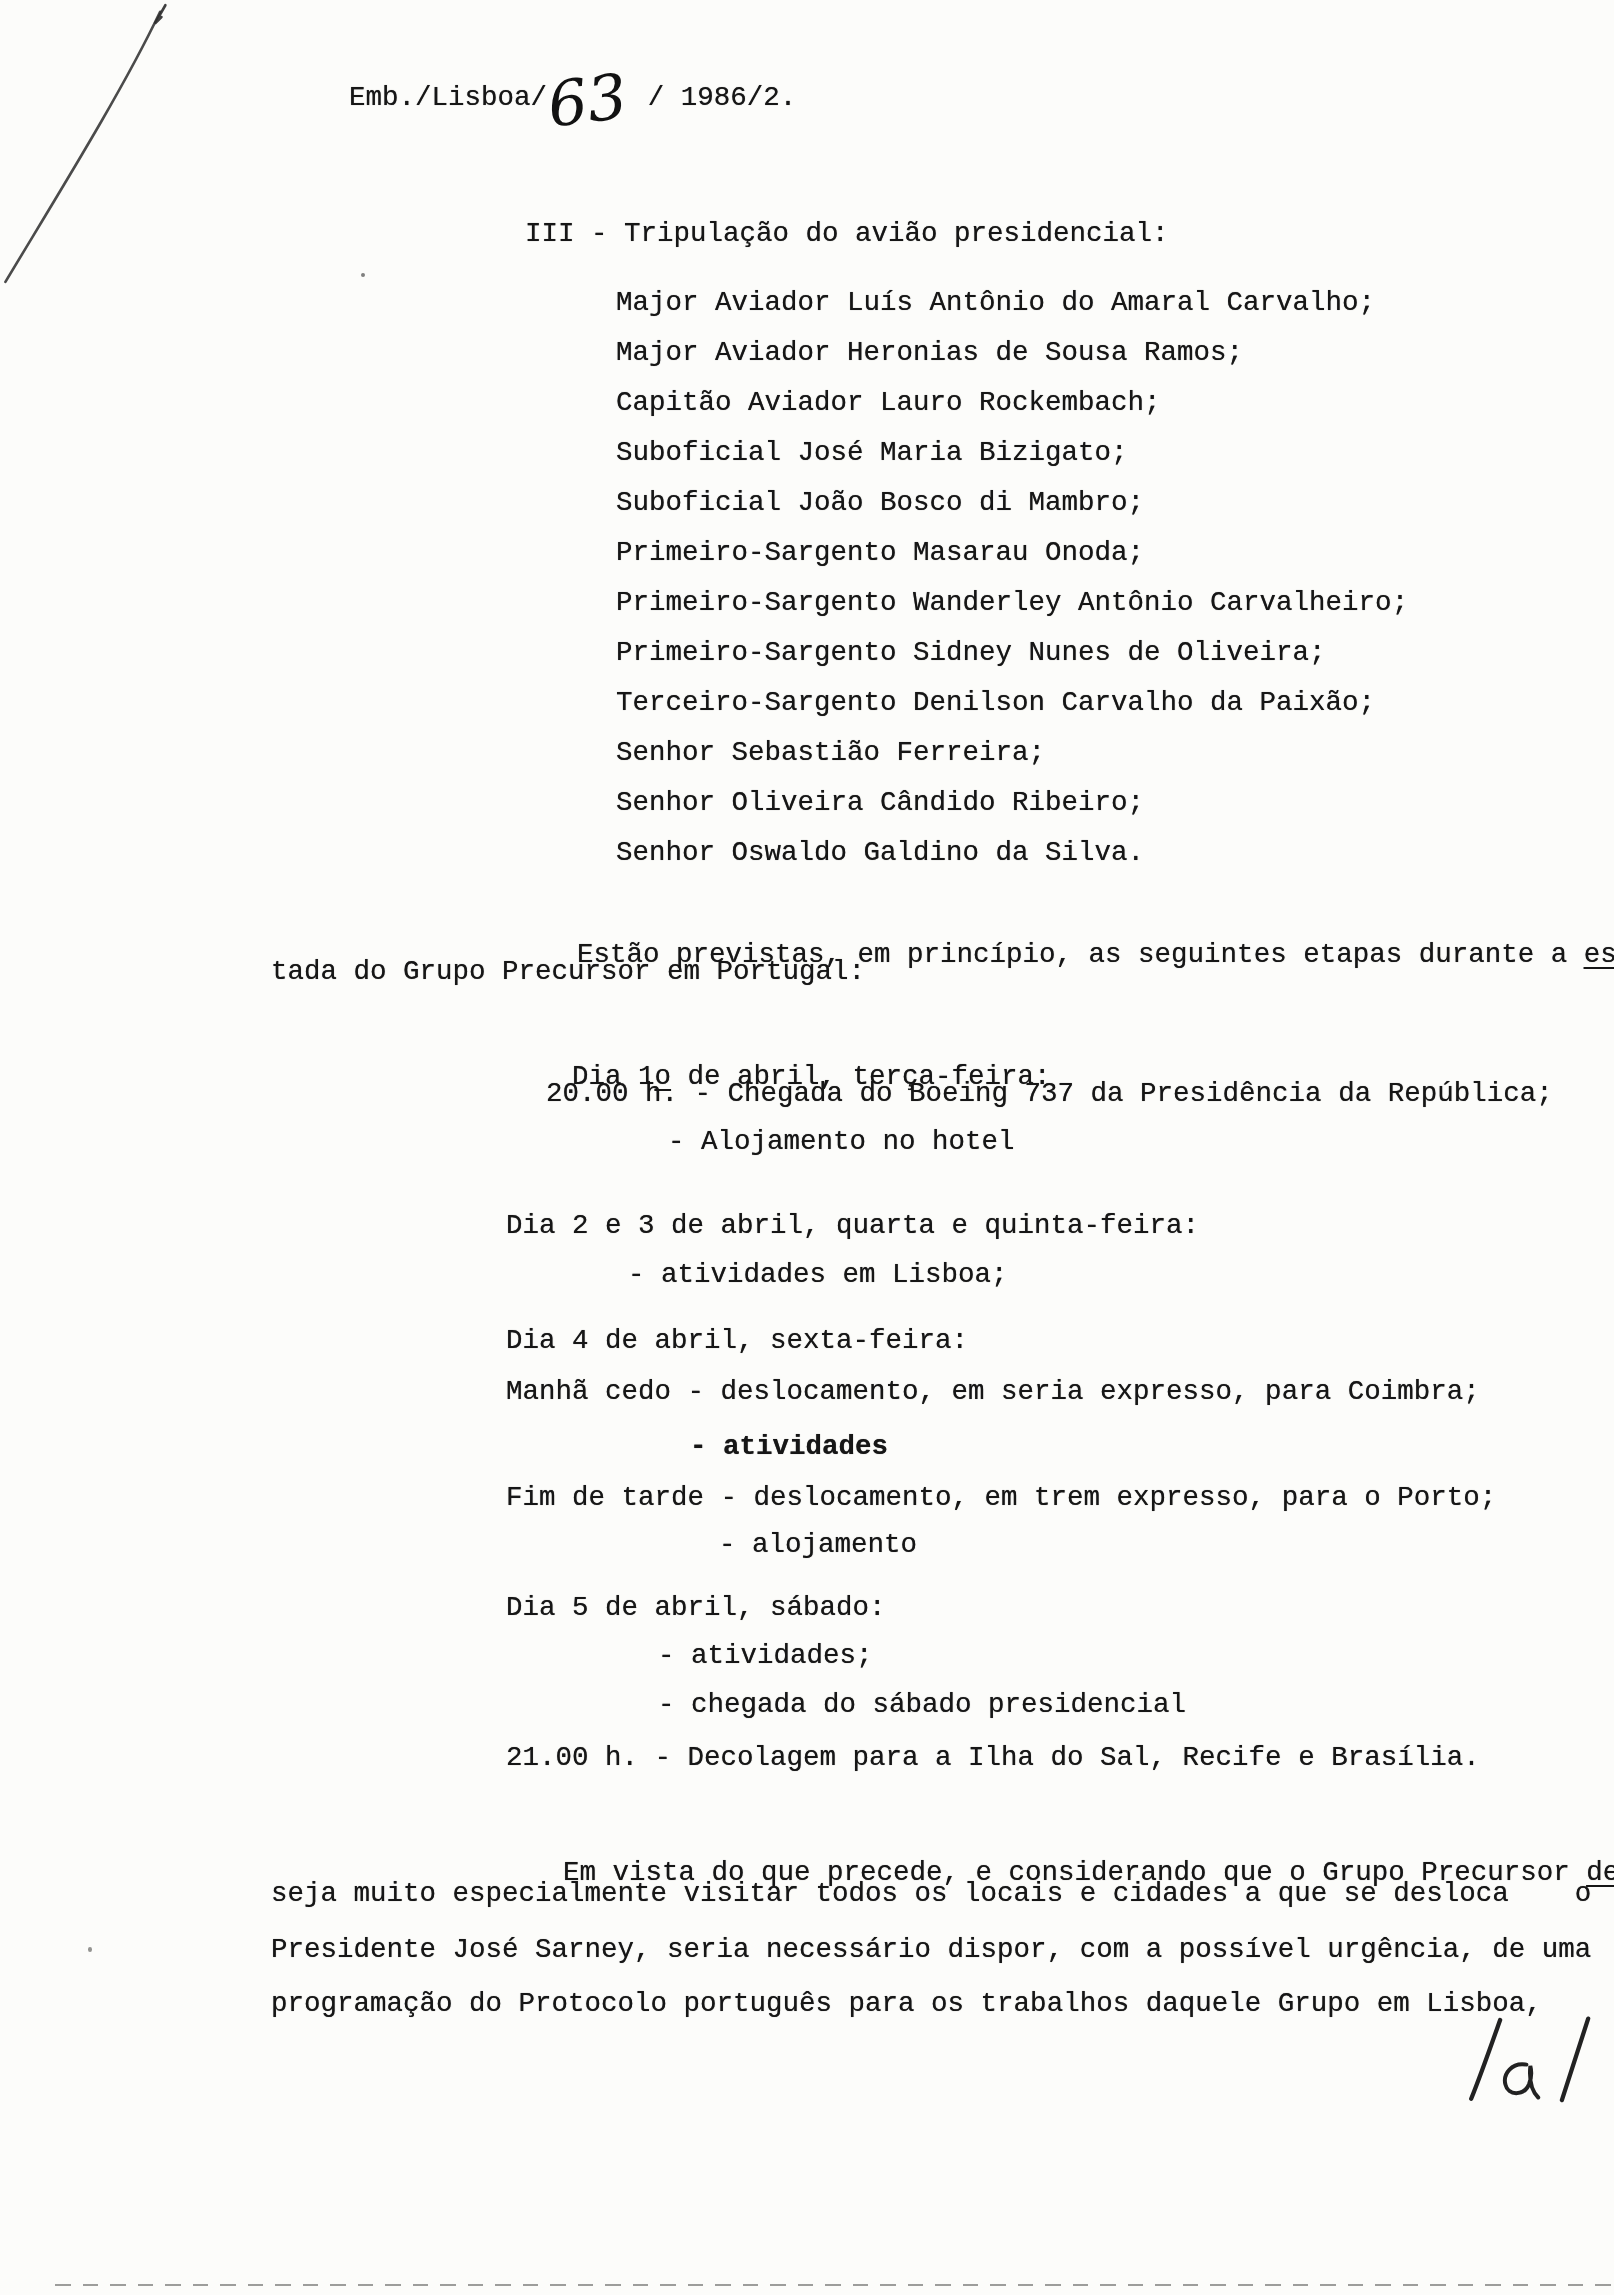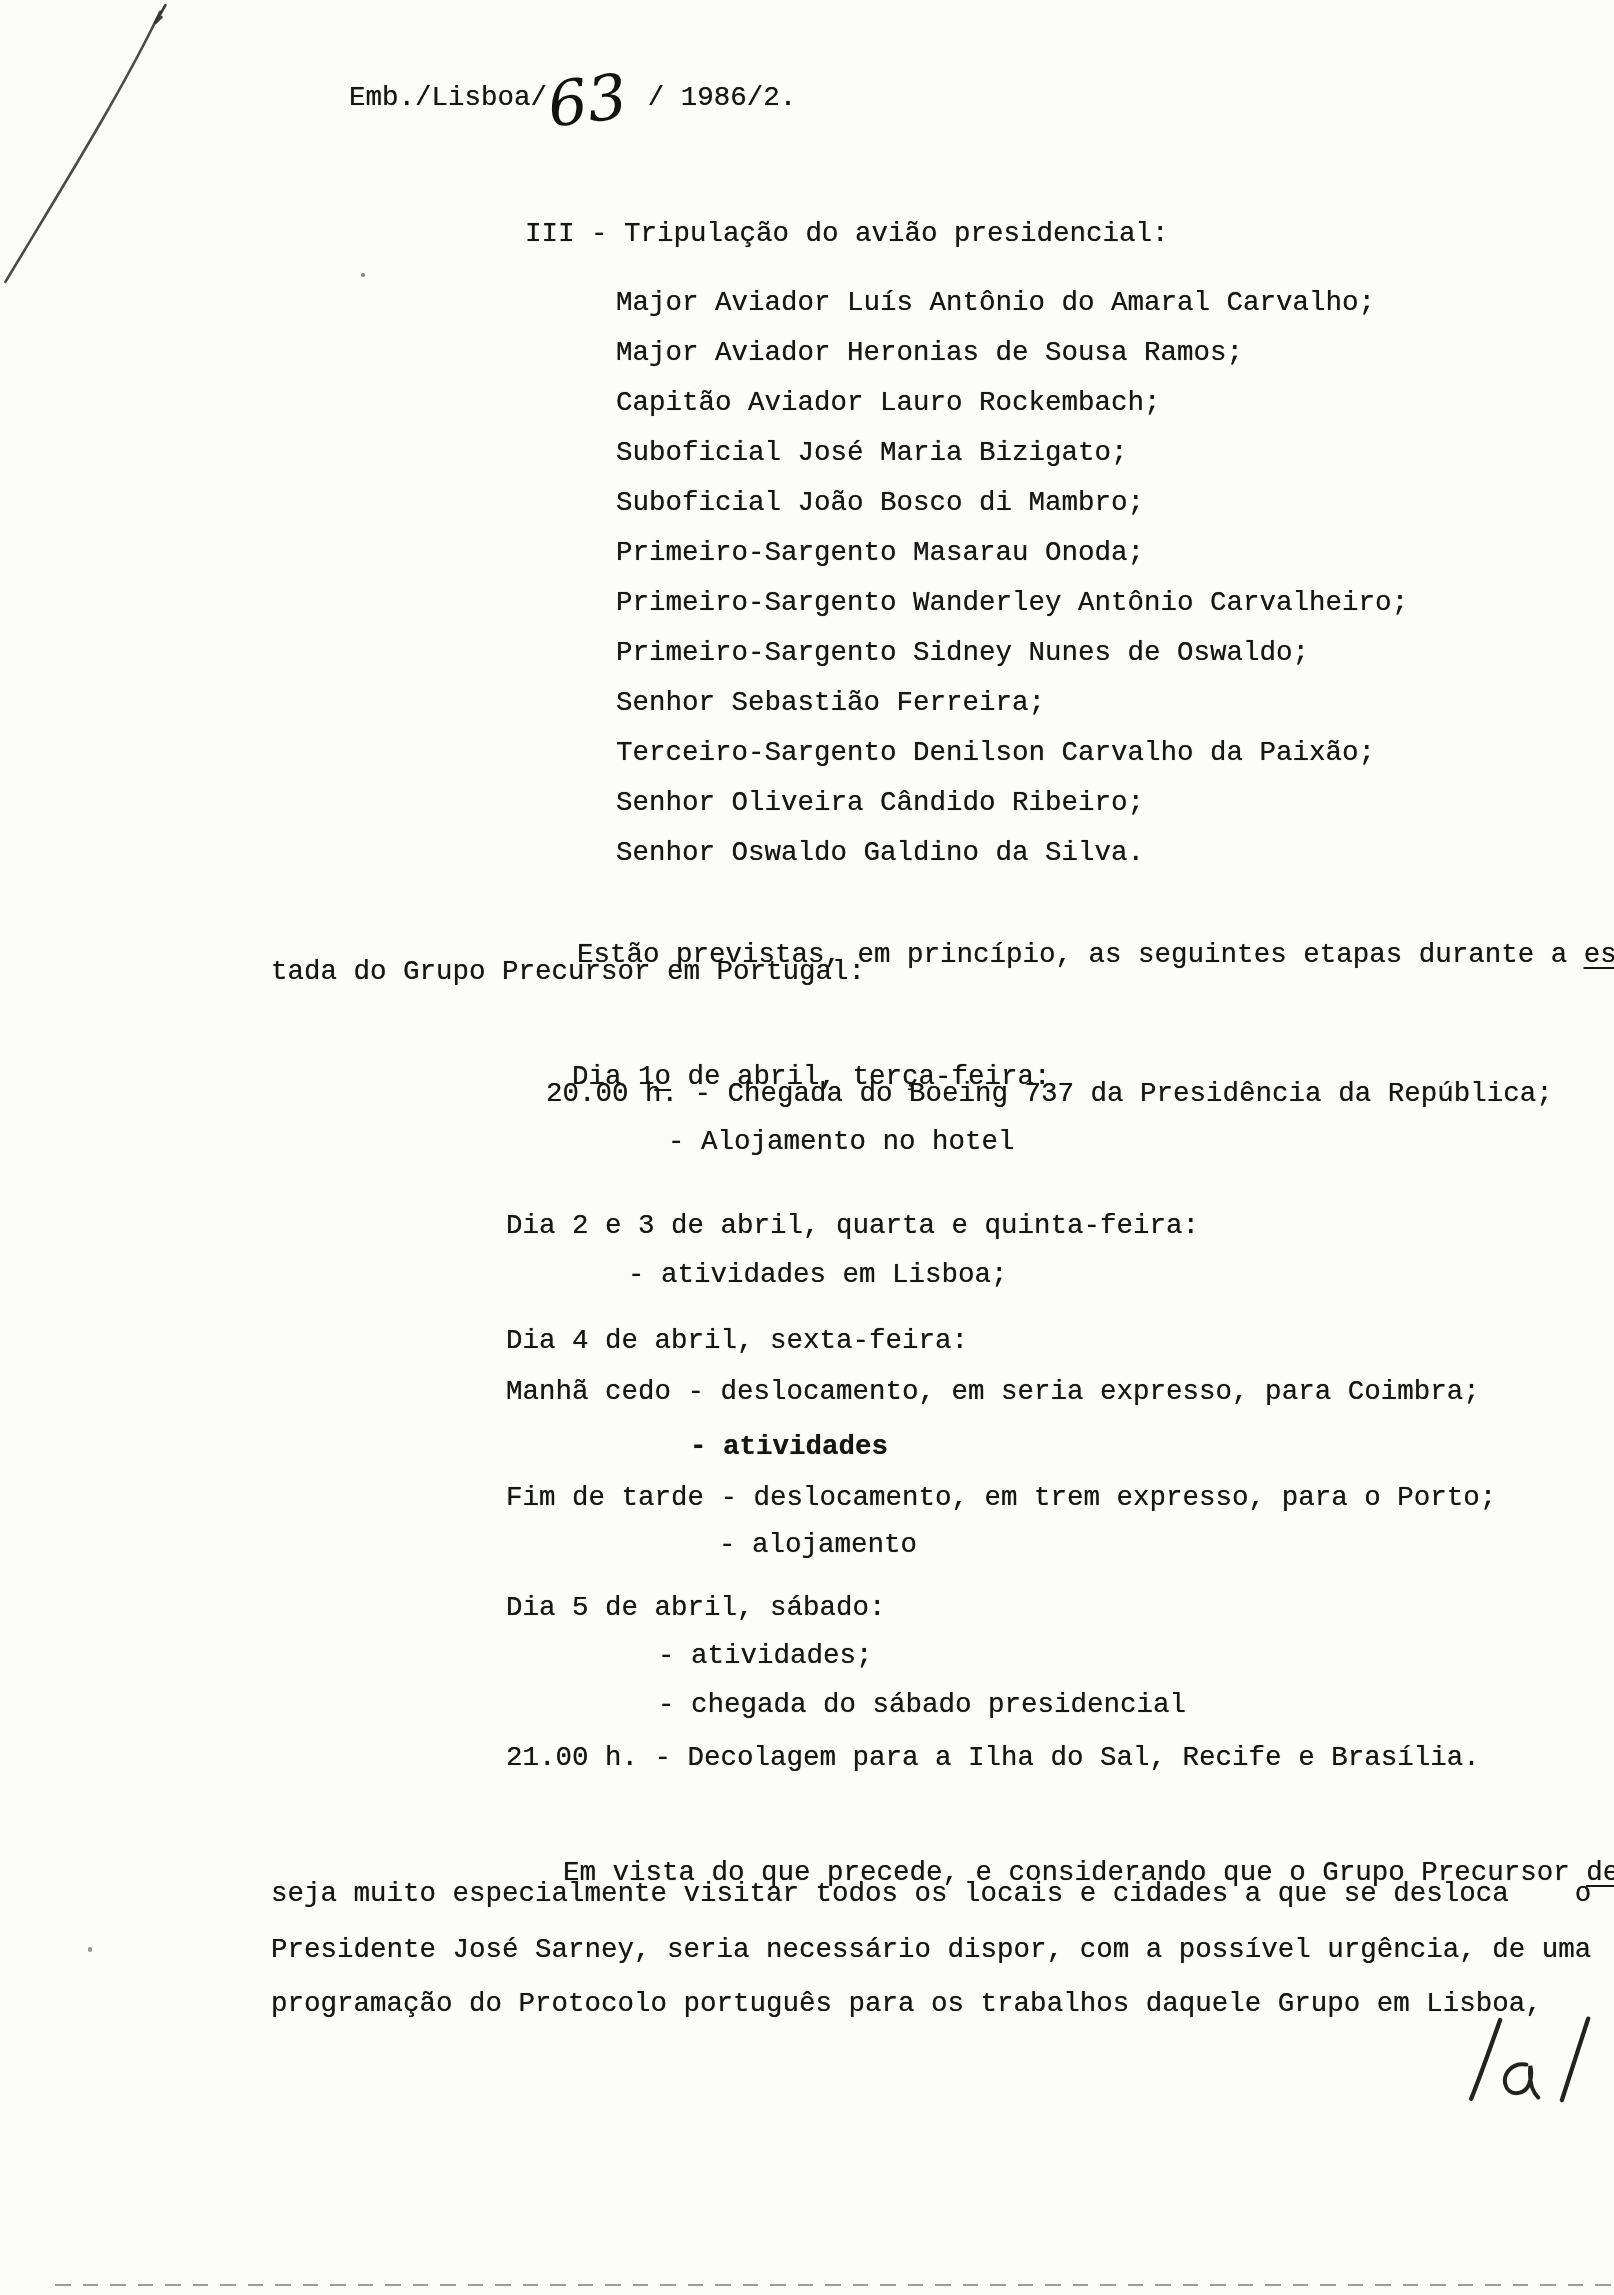--- a/index.html
+++ b/index.html
@@ -77,23 +77,23 @@
   <div class="speck" style="left:361px; top:273px; width:3.9px; height:3.9px; opacity:.7;"></div>
 
   <div class="crew-list">
     <div class="crew-item txt">Major Aviador Luís Antônio do Amaral Carvalho;</div>
     <div class="crew-item txt">Major Aviador Heronias de Sousa Ramos;</div>
     <div class="crew-item txt">Capitão Aviador Lauro Rockembach;</div>
     <div class="crew-item txt">Suboficial José Maria Bizigato;</div>
     <div class="crew-item txt">Suboficial João Bosco di Mambro;</div>
     <div class="crew-item txt">Primeiro-Sargento Masarau Onoda;</div>
     <div class="crew-item txt">Primeiro-Sargento Wanderley Antônio Carvalheiro;</div>
-    <div class="crew-item txt">Primeiro-Sargento Sidney Nunes de Oswaldo;</div>
+    <div class="crew-item txt">Primeiro-Sargento Sidney Nunes de Oliveira;</div>
+    <div class="crew-item txt">Terceiro-Sargento Denilson Carvalho da Paixão;</div>
     <div class="crew-item txt">Senhor Sebastião Ferreira;</div>
-    <div class="crew-item txt">Terceiro-Sargento Denilson Carvalho da Paixão;</div>
     <div class="crew-item txt">Senhor Oliveira Cândido Ribeiro;</div>
     <div class="crew-item txt">Senhor Oswaldo Galdino da Silva.</div>
   </div>
 
   <div class="line txt" style="left:511px; top:905px;">
     <span>Estão previstas, em princípio, as seguintes etapas durante a </span><span class="u">es</span>
   </div>
   <div class="line txt" style="left:271px; top:955px;">tada do Grupo Precursor em Portugal:</div>
 
   <div class="line txt" style="left:506px; top:1027px;">

